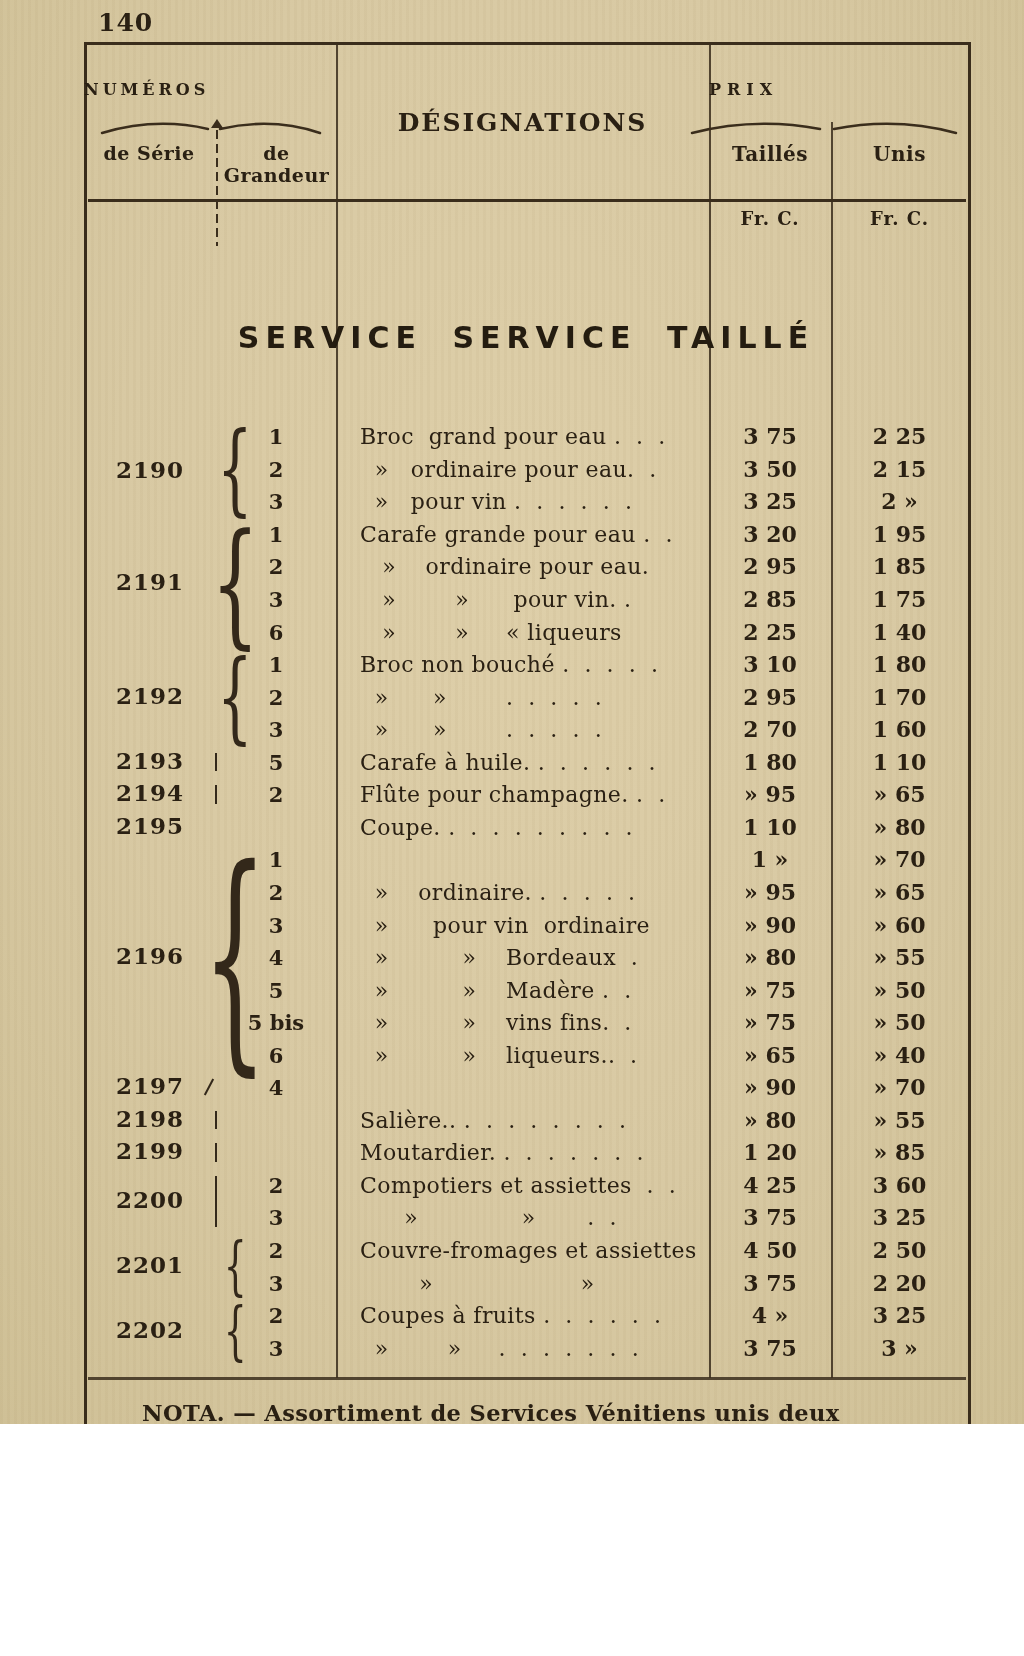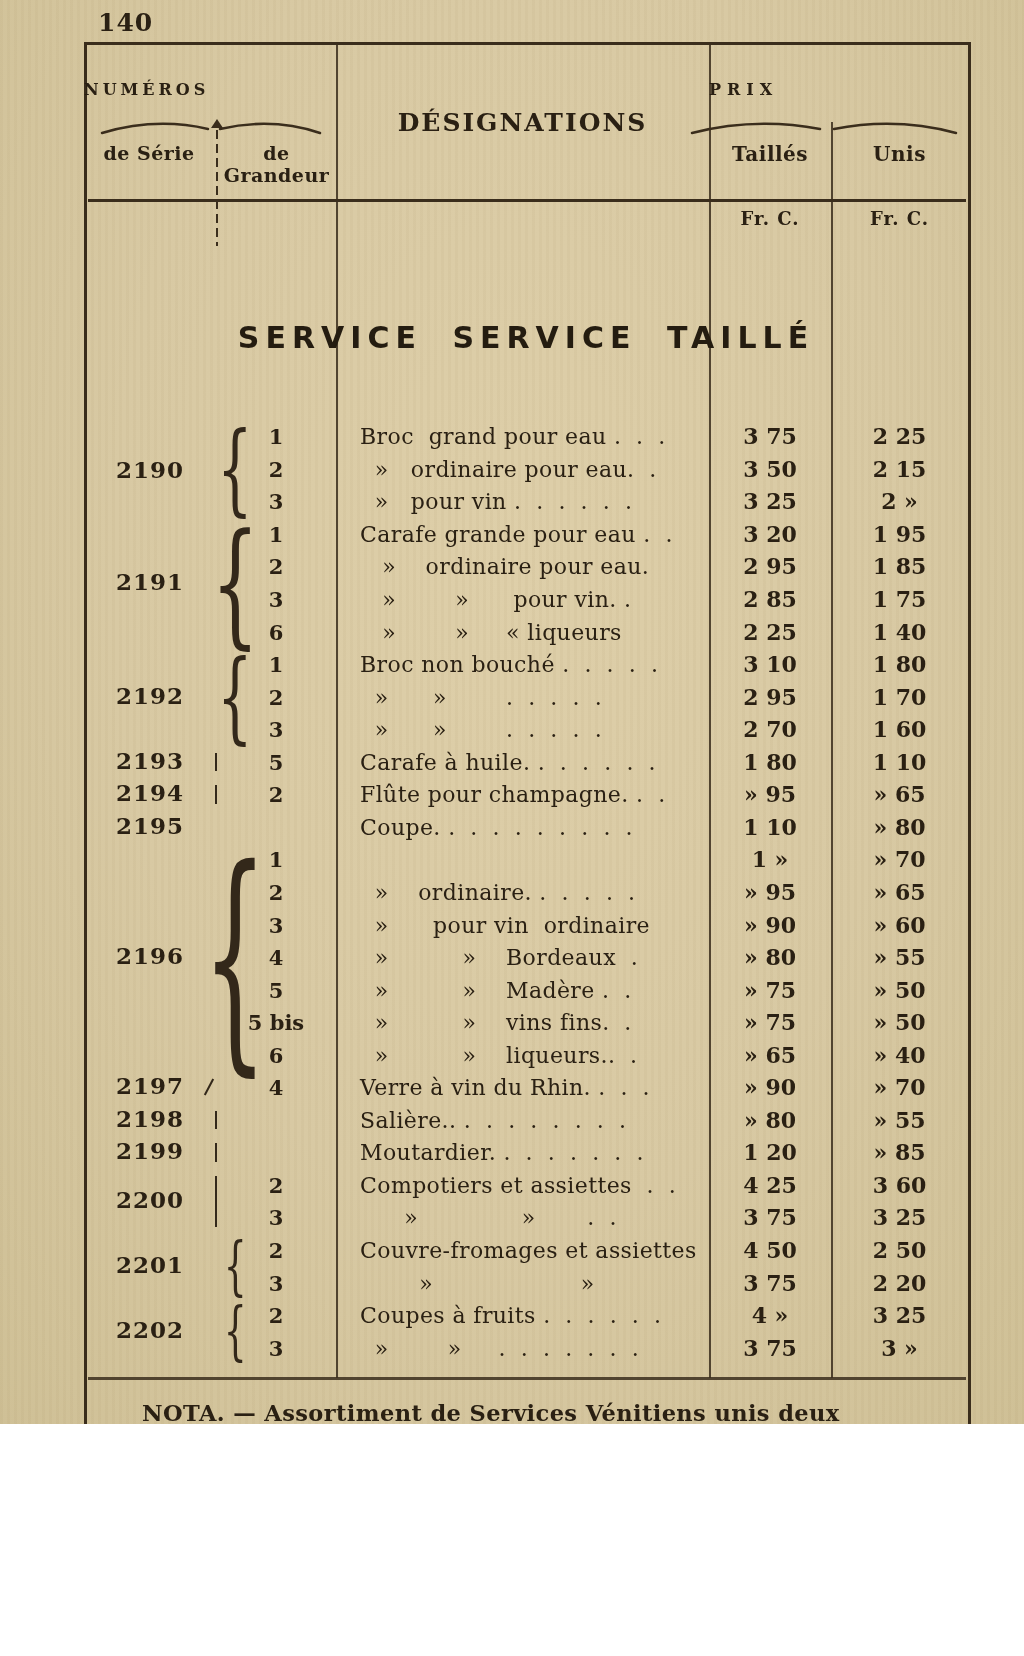--- a/index.html
+++ b/index.html
@@ -199,21 +199,20 @@
         <div class="c-unis">» 50</div>
       </div>
       <div class="trow" style="top: 618.45px;">
         <div class="c-grandeur">6</div>
         <div class="c-designation">  »          »    liqueurs..  .</div>
         <div class="c-tailles">» 65</div>
         <div class="c-unis">» 40</div>
       </div>
       <div class="trow" style="top: 651px;">
         <div class="c-grandeur">4</div>
-        <div class="c-designation">Verre à vin du Rhin. .  .  .</div>
         <div class="c-tailles">» 90</div>
         <div class="c-unis">» 70</div>
       </div>
       <div class="trow" style="top: 683.55px;">
         <div class="c-grandeur"></div>
         <div class="c-designation">Salière.. .  .  .  .  .  .  .  . </div>
         <div class="c-tailles">» 80</div>
         <div class="c-unis">» 55</div>
       </div>
       <div class="trow" style="top: 716.1px;">

